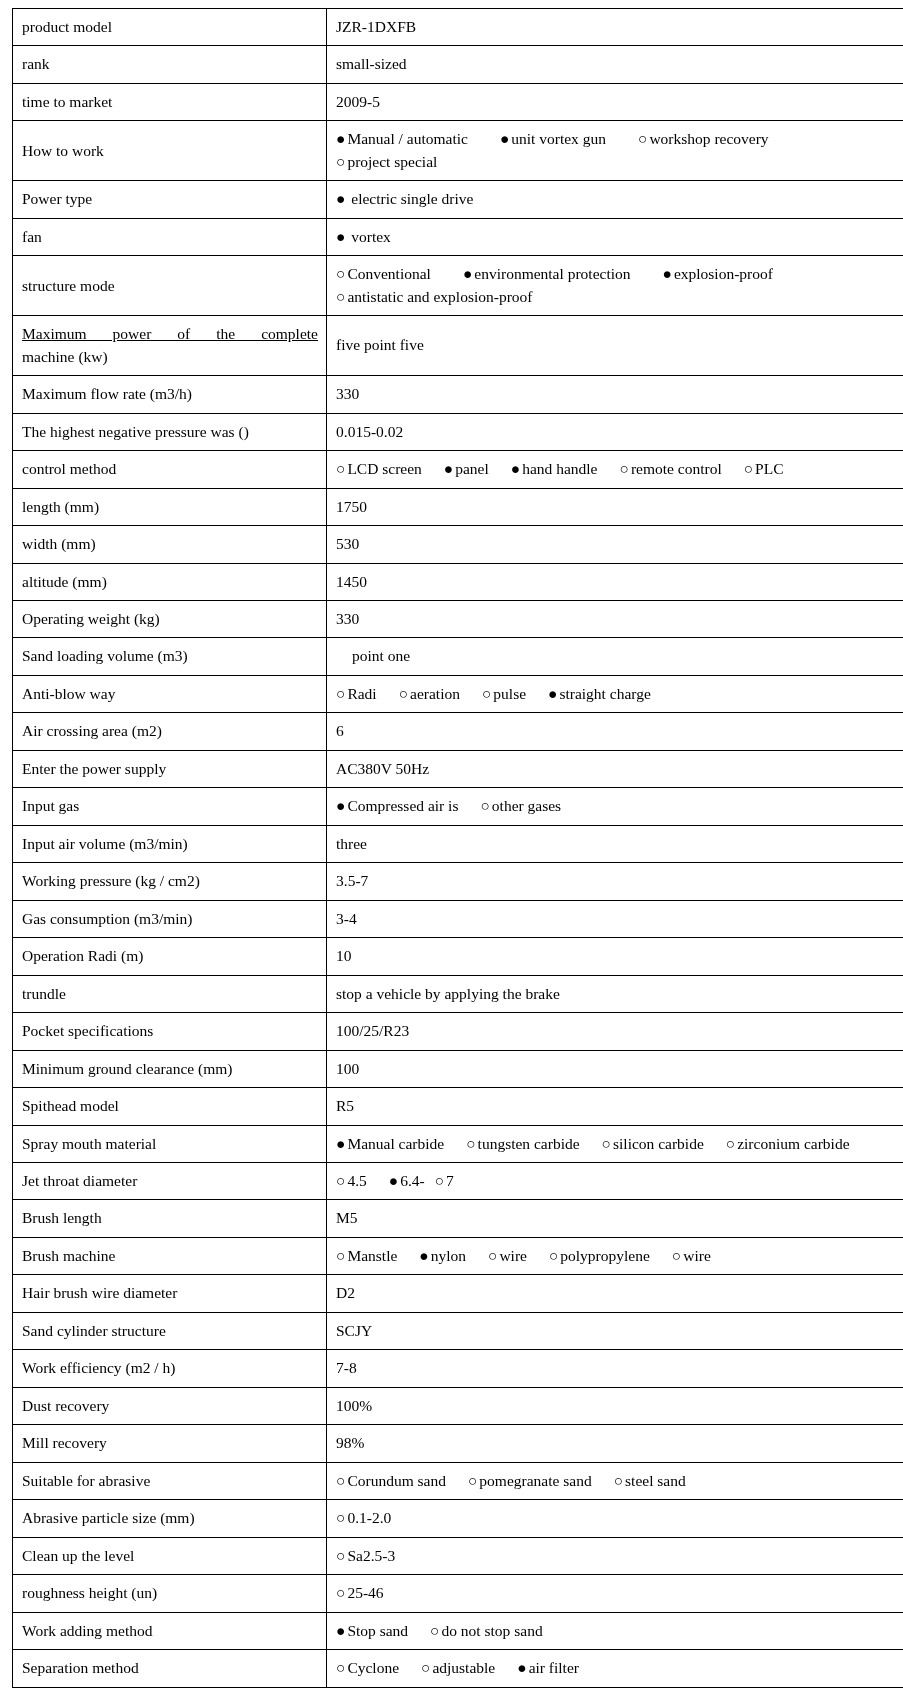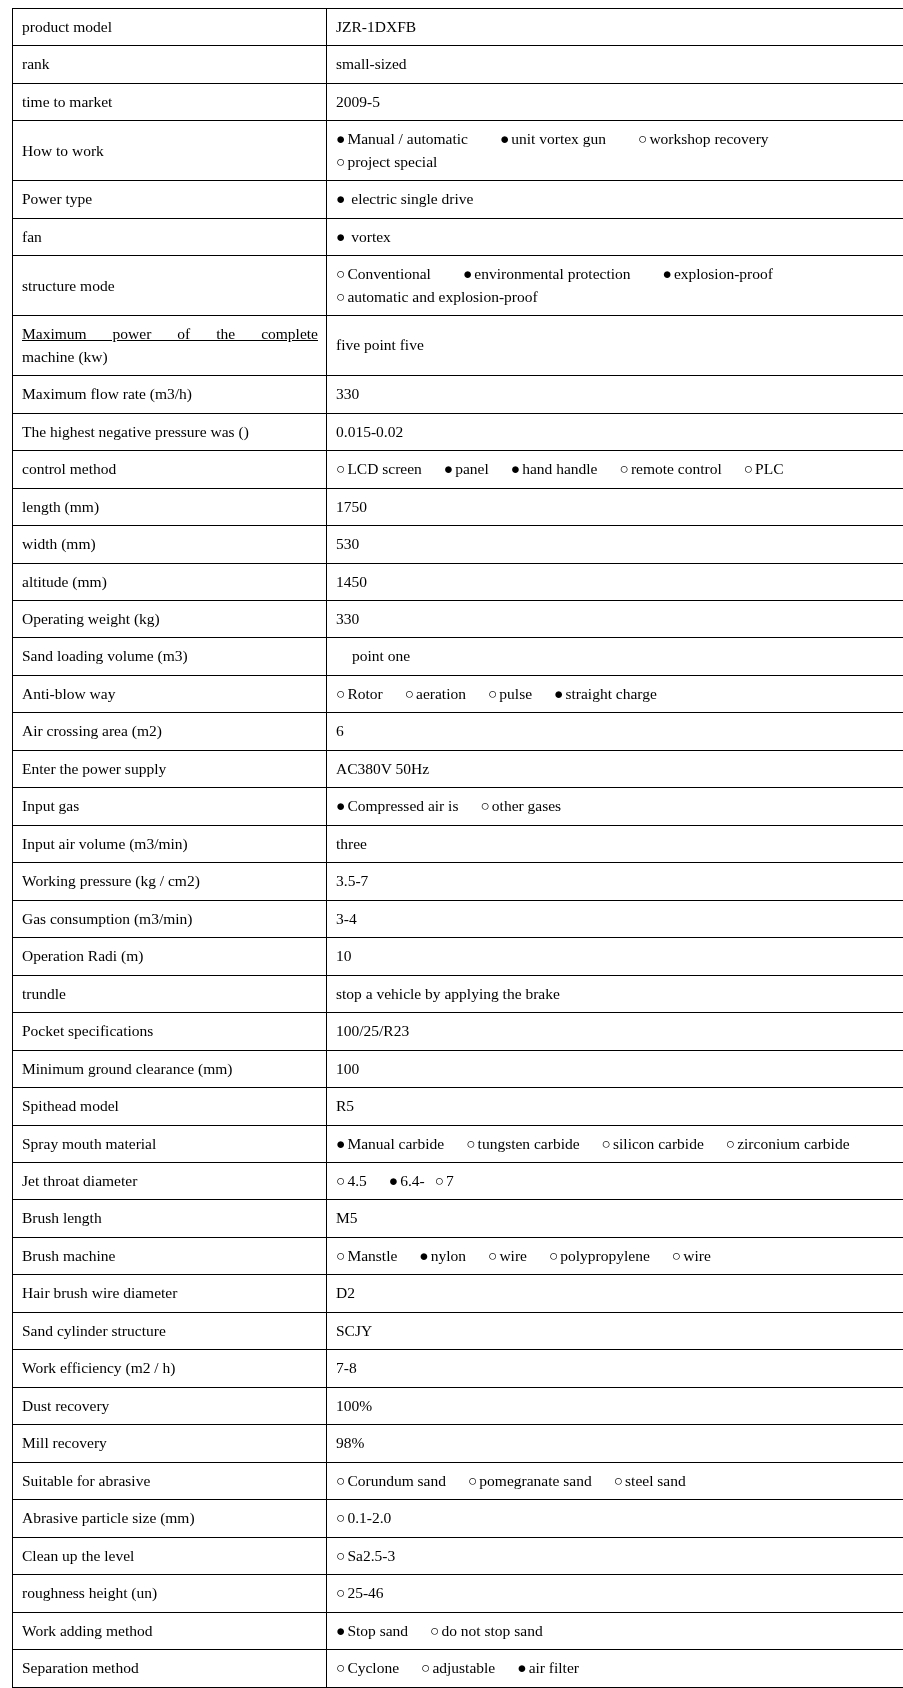--- a/index.html
+++ b/index.html
@@ -97,21 +97,21 @@
       <td class="label">fan</td>
       <td class="value">
         <span class="opt filled">  vortex</span>
       </td>
     </tr>
 
     <tr>
       <td class="label">structure mode</td>
       <td class="value justify">
         <span class="opt hollow">Conventional</span><span class="sp-lg"></span><span class="opt filled">environmental protection</span><span class="sp-lg"></span><span class="opt filled">explosion-proof</span>
-        <span class="wrapline"><span class="opt hollow">automatic and explosion-proof</span></span>
+        <span class="wrapline"><span class="opt hollow">antistatic and explosion-proof</span></span>
       </td>
     </tr>
 
     <tr>
       <td class="label">
         <span class="wrapline justify" style="text-align:justify;text-align-last:justify;text-decoration:underline;">Maximum power of the complete</span>
         <span class="wrapline">machine (kw)</span>
       </td>
       <td class="value">five point five</td>
     </tr>
@@ -154,21 +154,21 @@
     </tr>
 
     <tr>
       <td class="label">Sand loading volume (m3)</td>
       <td class="value"><span class="indent"></span><span>point one</span></td>
     </tr>
 
     <tr>
       <td class="label">Anti-blow way</td>
       <td class="value">
-        <span class="opt hollow">Rotor</span><span class="sp-md"></span><span class="opt hollow">aeration</span><span class="sp-md"></span><span class="opt hollow">pulse</span><span class="sp-md"></span><span class="opt filled">straight charge</span>
+        <span class="opt hollow">Radi</span><span class="sp-md"></span><span class="opt hollow">aeration</span><span class="sp-md"></span><span class="opt hollow">pulse</span><span class="sp-md"></span><span class="opt filled">straight charge</span>
       </td>
     </tr>
 
     <tr>
       <td class="label">Air crossing area (m2)</td>
       <td class="value">6</td>
     </tr>
 
     <tr>
       <td class="label">Enter the power supply</td>

